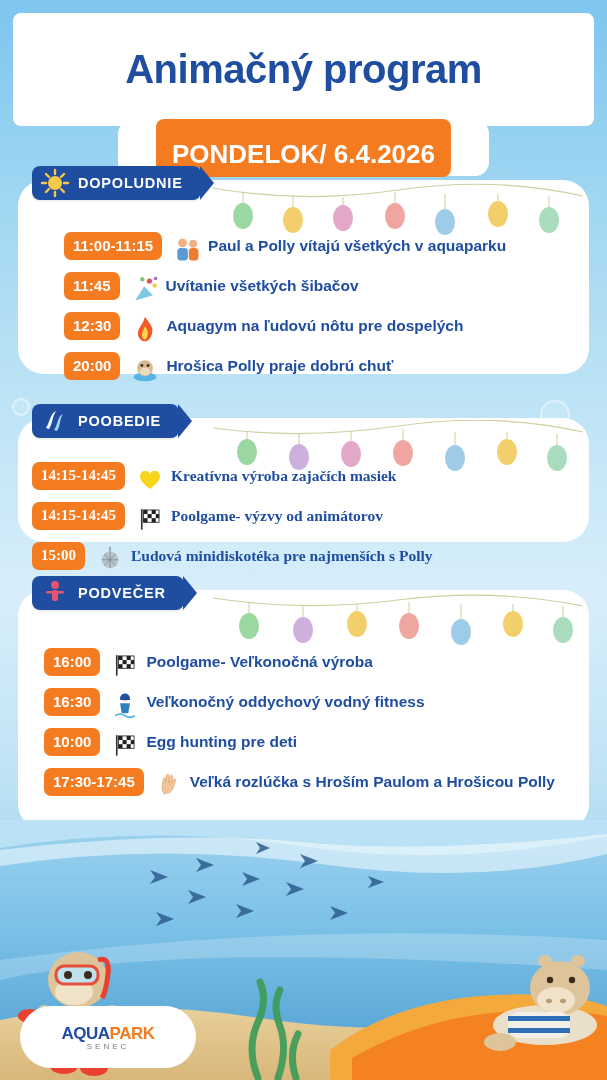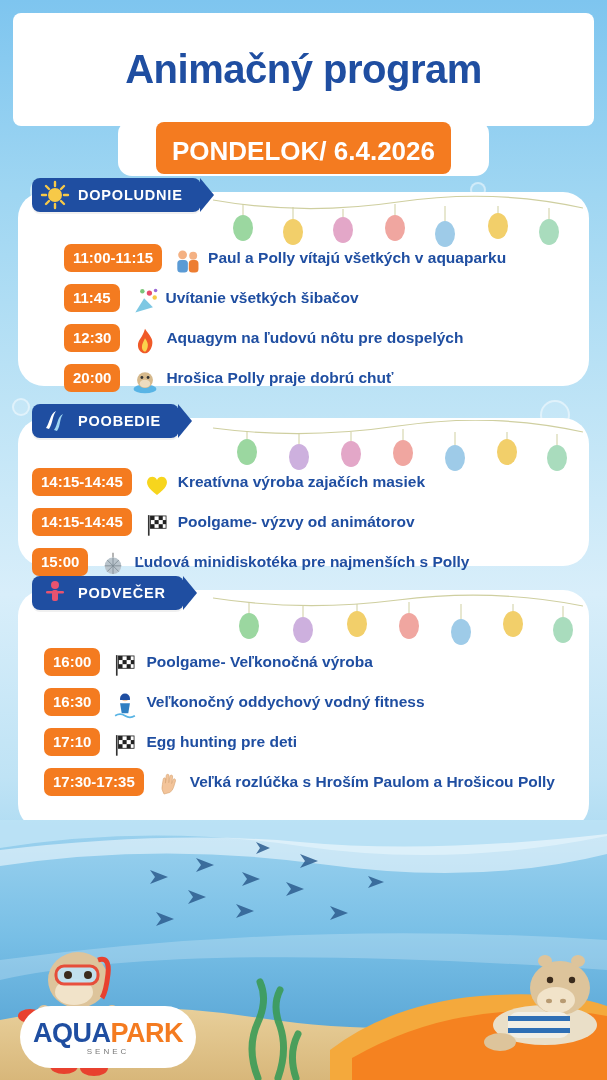--- a/index.html
+++ b/index.html
@@ -46,33 +46,33 @@
     background: #ffffff;
     border-radius: 14px;
     display:flex; align-items:center; justify-content:center;
   }
   .date-inner {
     background: #f47b20;
     border-radius: 8px;
     color: #ffffff;
     font-size: 26px;
     font-weight: bold;
-    padding: 14px 16px 7px 16px;
+    padding: 20px 16px 7px 16px;
     white-space: nowrap;
   }
 
   
   .card {
     position: absolute;
     left: 18px; width: 571px;
     background: #ffffff;
     border-radius: 26px;
   }
-  #card-morning   { top: 192px; height: 194px; }
-  #card-afternoon { top: 418px; height: 148px; }
+  #card-morning   { top: 180px; height: 194px; }
+  #card-afternoon { top: 418px; height: 124px; }
   #card-evening   { top: 590px; height: 240px; }
 
   .sec-tab {
     position: absolute;
     left: 14px; top: -14px;
     height: 34px;
     background: #1f4ea1;
     border-radius: 8px 8px 8px 8px;
     display: flex; align-items: center;
     padding: 0 18px 0 8px;
@@ -132,21 +132,21 @@
   .bottom-scene {
     position:absolute; left:0; bottom:0; width:100%; height: 260px;
     overflow:hidden;
   }
   .logo-card {
     position:absolute; left: 20px; bottom: 12px;
     width: 176px; height: 62px;
     background:#ffffff; border-radius: 31px;
     display:flex; align-items:center; justify-content:center;
   }
-  .logo-text { font-size: 27px; font-weight: bold; letter-spacing:-0.5px; }
+  .logo-text { font-size: 17px; font-weight: bold; letter-spacing:-0.5px; }
   .logo-a { color:#1f4ea1; }
   .logo-qua { color:#1f4ea1; }
   .logo-park { color:#f47b20; }
   .logo-sub { color:#7a7a7a; font-size: 8px; letter-spacing: 3px; display:block; text-align:center; margin-top:-2px;}
 </style>
 </head>
 <body>
 
 <div>
   <div class="bubble" style="left:30px; top:178px; width:26px; height:26px;"></div>
@@ -285,21 +285,21 @@
       <ellipse cx="190" cy="33" rx="10" ry="13" fill="#f0a6a0"></ellipse>
       <line x1="242" y1="12" x2="242" y2="28" stroke="#cfcfa0" stroke-width="1"></line>
       <ellipse cx="242" cy="38" rx="10" ry="13" fill="#9ecbe8"></ellipse>
       <line x1="294" y1="12" x2="294" y2="22" stroke="#cfcfa0" stroke-width="1"></line>
       <ellipse cx="294" cy="32" rx="10" ry="13" fill="#f2cf6a"></ellipse>
       <line x1="344" y1="14" x2="344" y2="28" stroke="#cfcfa0" stroke-width="1"></line>
       <ellipse cx="344" cy="38" rx="10" ry="13" fill="#a9dcbd"></ellipse>
     </svg>
   </div>
 
-  <div class="rows" style="top:50px;">
+  <div class="rows" style="top:44px;font-family:Liberation Serif, serif;">
     <div class="row">
       <div class="time">14:15-14:45</div>
       <div class="row-icon">
         <svg viewBox="0 0 34 34" width="28" height="28">
           <path d="M17 29 C6 21 3 15 6 10 C9 5.5 15 6.5 17 11 C19 6.5 25 5.5 28 10 C31 15 28 21 17 29 Z" fill="#f7d51d"></path>
         </svg>
       </div>
       <div class="activity">Kreatívna výroba zajačích masiek</div>
     </div>
     <div class="row">
@@ -390,37 +390,37 @@
         <svg viewBox="0 0 34 34" width="28" height="28">
           <circle cx="17" cy="8" r="4.5" fill="#f0c8a0"></circle>
           <path d="M11 9 a6 6 0 0 1 12 0 v2 h-12 z" fill="#1f4ea1"></path>
           <path d="M11 15 h12 l-2 12 h-8 z" fill="#2f7fc2"></path>
           <path d="M5 30 q6 -4 12 0 q6 4 12 0" stroke="#58b4e5" stroke-width="2" fill="none"></path>
         </svg>
       </div>
       <div class="activity">Veľkonočný oddychový vodný fitness</div>
     </div>
     <div class="row">
-      <div class="time">17:10</div>
+      <div class="time">10:00</div>
       <div class="row-icon">
         <svg viewBox="0 0 34 34" width="28" height="28">
           <line x1="7" y1="5" x2="7" y2="30" stroke="#333" stroke-width="2"></line>
           <rect x="9" y="6" width="5" height="5" fill="#222"></rect>
             <rect x="19" y="6" width="5" height="5" fill="#222"></rect>
           <rect x="14" y="11" width="5" height="5" fill="#222"></rect>
             <rect x="24" y="11" width="4" height="5" fill="#222"></rect>
           <rect x="9" y="16" width="5" height="5" fill="#222"></rect>
             <rect x="19" y="16" width="5" height="5" fill="#222"></rect>
           <rect x="9" y="6" width="19" height="15" fill="none" stroke="#222" stroke-width="1"></rect>
         </svg>
       </div>
       <div class="activity">Egg hunting pre deti</div>
     </div>
     <div class="row">
-      <div class="time">17:30-17:35</div>
+      <div class="time">17:30-17:45</div>
       <div class="row-icon">
         <svg viewBox="0 0 34 34" width="28" height="28">
           <path d="M11 28 q-4 -6 -2 -12 l1 -6 q0.5 -2 2 -1.6 q1.5 0.4 1.2 2.4 l-0.6 4 l1 -9 q0.3 -2 2 -1.8 q1.6 0.2 1.5 2.2 l-0.4 8 l1.4 -7.5 q0.4 -2 2 -1.7 q1.6 0.3 1.3 2.3 l-1.2 8 l1.6 -4.5 q0.7 -1.8 2.2 -1.2 q1.4 0.6 0.9 2.4 l-2.4 8 q-1.2 4 -4.5 6 z" fill="#f3c49a" stroke="#d9a878" stroke-width="0.8"></path>
         </svg>
       </div>
       <div class="activity">Veľká rozlúčka s Hroším Paulom a Hrošicou Polly</div>
     </div>
   </div>
 </div>
 

